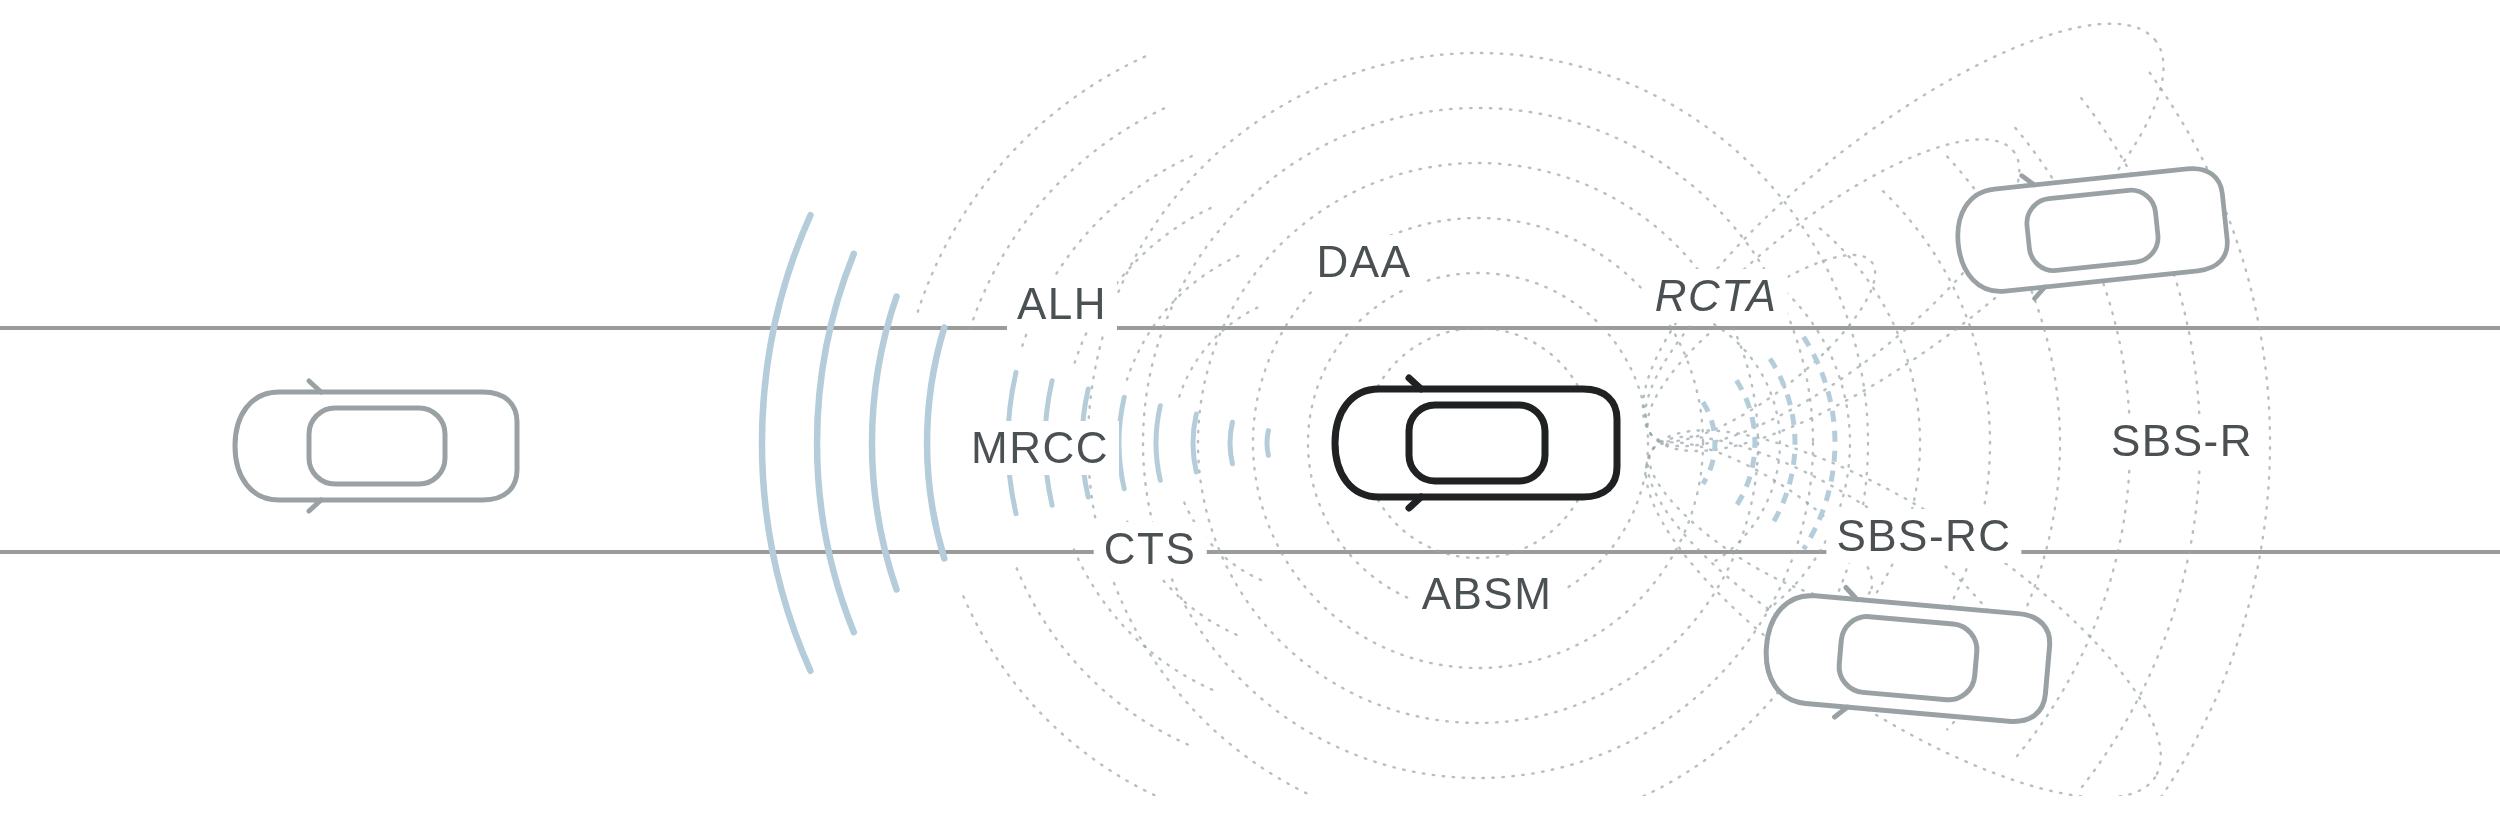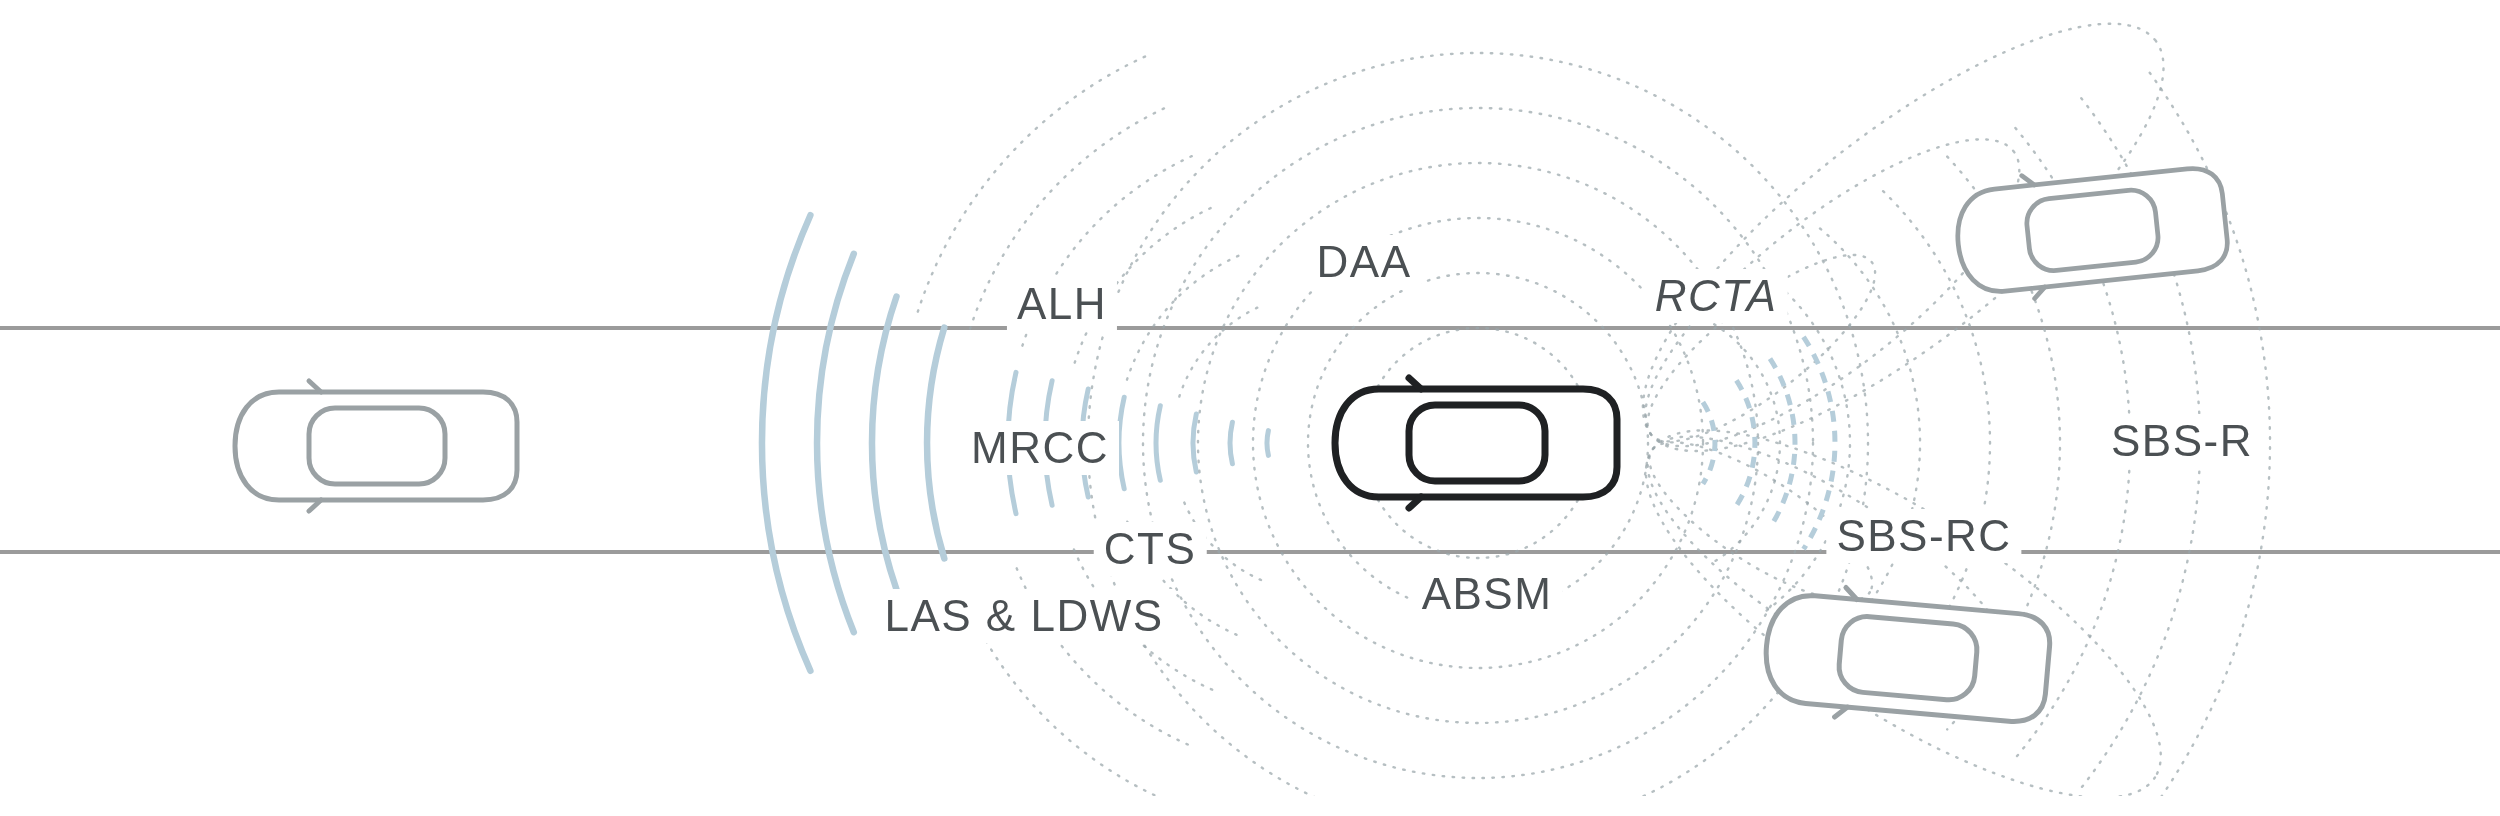--- a/index.html
+++ b/index.html
@@ -130,18 +130,17 @@
     <use href="#car-shape" class="car car-gray" transform="translate(1948,164) rotate(-6 143 66) scale(0.95)"></use>
     <use href="#car-shape" class="car car-gray" transform="translate(1756,588) rotate(5 150 70)"></use>
     <use href="#car-shape" class="car car-dark" transform="translate(1325,373)"></use>
   </svg>
 
   <div class="label lbl-alh">ALH</div>
   <div class="label lbl-daa">DAA</div>
   <div class="label lbl-rcta">RCTA</div>
   <div class="label lbl-mrcc">MRCC</div>
   <div class="label lbl-cts">CTS</div>
-  <div class="label lbl-las-ldws">LAS &amp; LDWS</div>
   <div class="label lbl-absm">ABSM</div>
   <div class="label lbl-sbs-rc">SBS-RC</div>
   <div class="label lbl-sbs-r">SBS-R</div>
 
 </div>
 
 </body></html>

